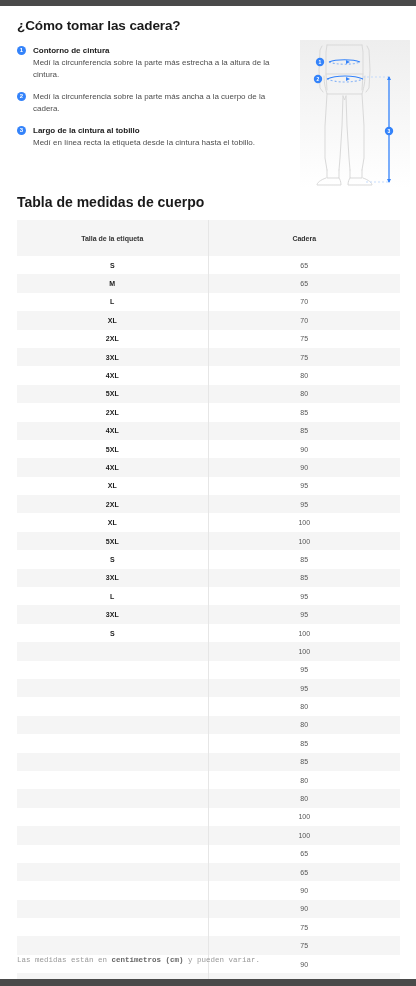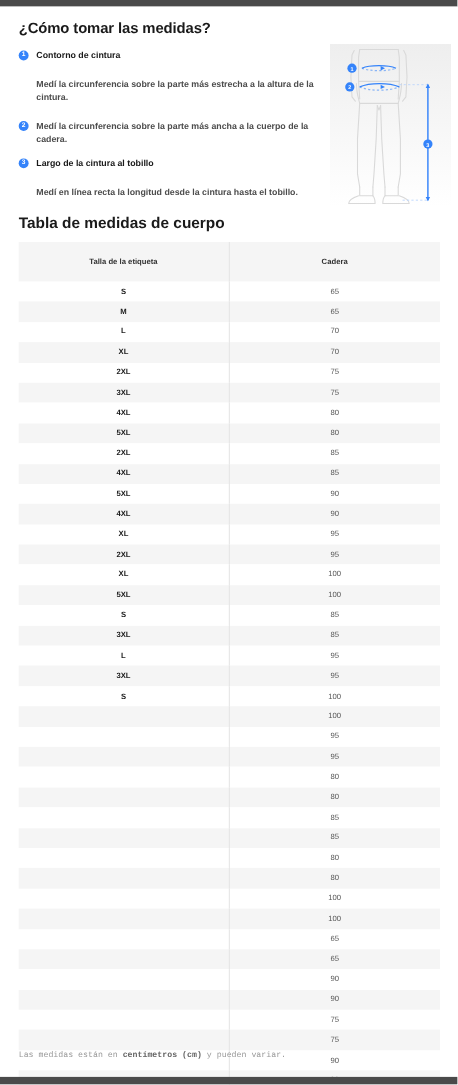--- a/index.html
+++ b/index.html
@@ -80,22 +80,21 @@
     font-size: 8px;
     font-weight: bold;
     color: #1a1a1a;
     line-height: 11px;
     margin: 0;
   }
   .step-desc {
     font-size: 8px;
     color: #4d4d4d;
     line-height: 11.5px;
-    margin: 15px 0 0 0;
-    font-weight: bold;
+    margin: 1px 0 0 0;
   }
 
   
   .illo {
     position: absolute;
     left: 300px;
     top: 34px;
     width: 110px;
     height: 148px;
   }
@@ -166,39 +165,39 @@
   }
   .footnote b { color: #666666; font-weight: bold; }
 </style>
 </head>
 <body>
 
 <div class="topbar"></div>
 
 <div class="page">
 
-  <div class="h1">¿Cómo tomar las medidas?</div>
+  <div class="h1">¿Cómo tomar las cadera?</div>
 
   <div class="steps">
 
     <div class="step">
       <span class="badge">1</span>
       <p class="step-title">Contorno de cintura</p>
       <p class="step-desc">Medí la circunferencia sobre la parte más estrecha a la altura de la cintura.</p>
     </div>
 
     <div class="step">
       <span class="badge">2</span>
       <p class="step-desc">Medí la circunferencia sobre la parte más ancha a la cuerpo de la cadera.</p>
     </div>
 
     <div class="step">
       <span class="badge">3</span>
       <p class="step-title">Largo de la cintura al tobillo</p>
-      <p class="step-desc">Medí en línea recta la longitud desde la cintura hasta el tobillo.</p>
+      <p class="step-desc">Medí en línea recta la etiqueta desde la cintura hasta el tobillo.</p>
     </div>
 
   </div>
 
   <div class="illo">
     <svg width="110" height="148" viewBox="0 0 110 148" xmlns="http://www.w3.org/2000/svg">
       <defs>
         <linearGradient id="bgfade" x1="0" y1="0" x2="0" y2="1">
           <stop offset="0%" stop-color="#eeeeee"></stop>
           <stop offset="100%" stop-color="#ffffff"></stop>

